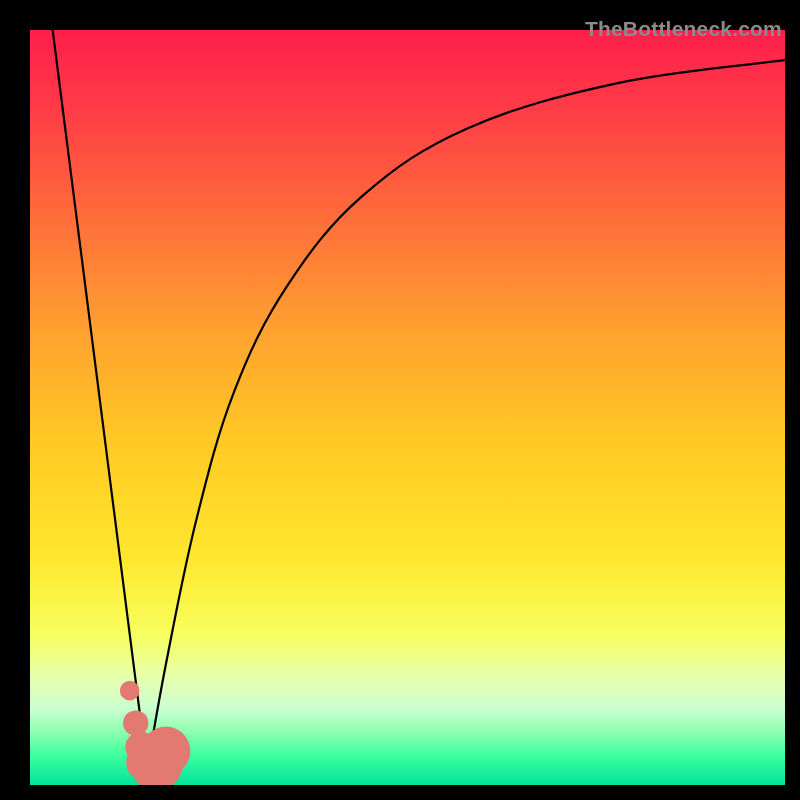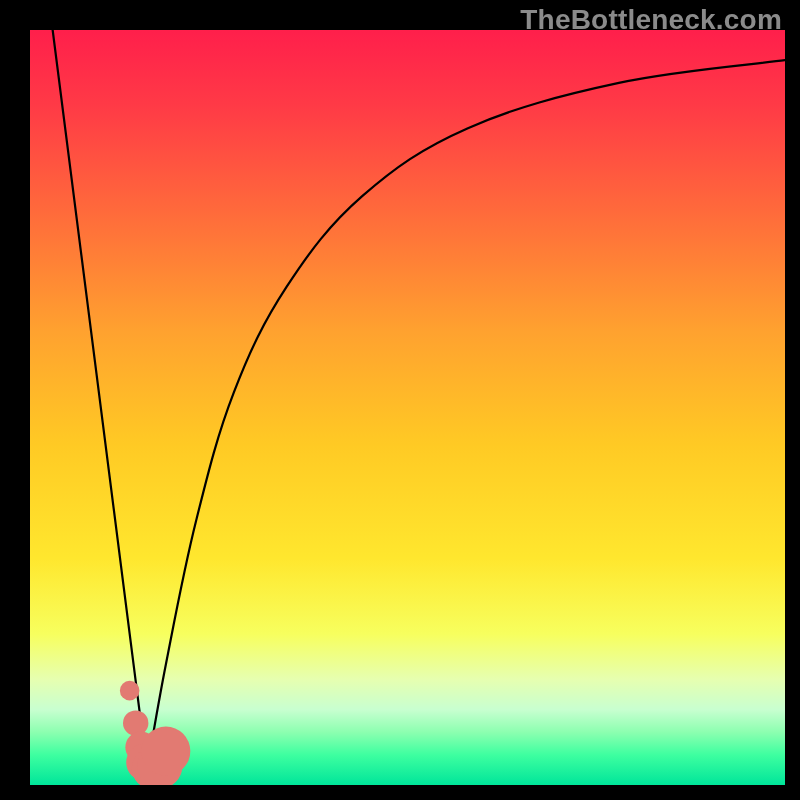--- a/index.html
+++ b/index.html
@@ -28,24 +28,24 @@
   }
   .gradient {
     position: absolute;
     left: 0;
     top: 0;
     width: 100%;
     height: 100%;
   }
   .watermark {
     position: absolute;
-    top: 4px;
+    top: 17px;
     right: 18px;
     font-family: Arial, Helvetica, sans-serif;
-    font-size: 28px;
+    font-size: 21px;
     font-weight: 600;
     color: #8b8b8b;
     letter-spacing: 0.2px;
   }
   svg.layer {
     position: absolute;
     left: 0;
     top: 0;
   }
 </style>

